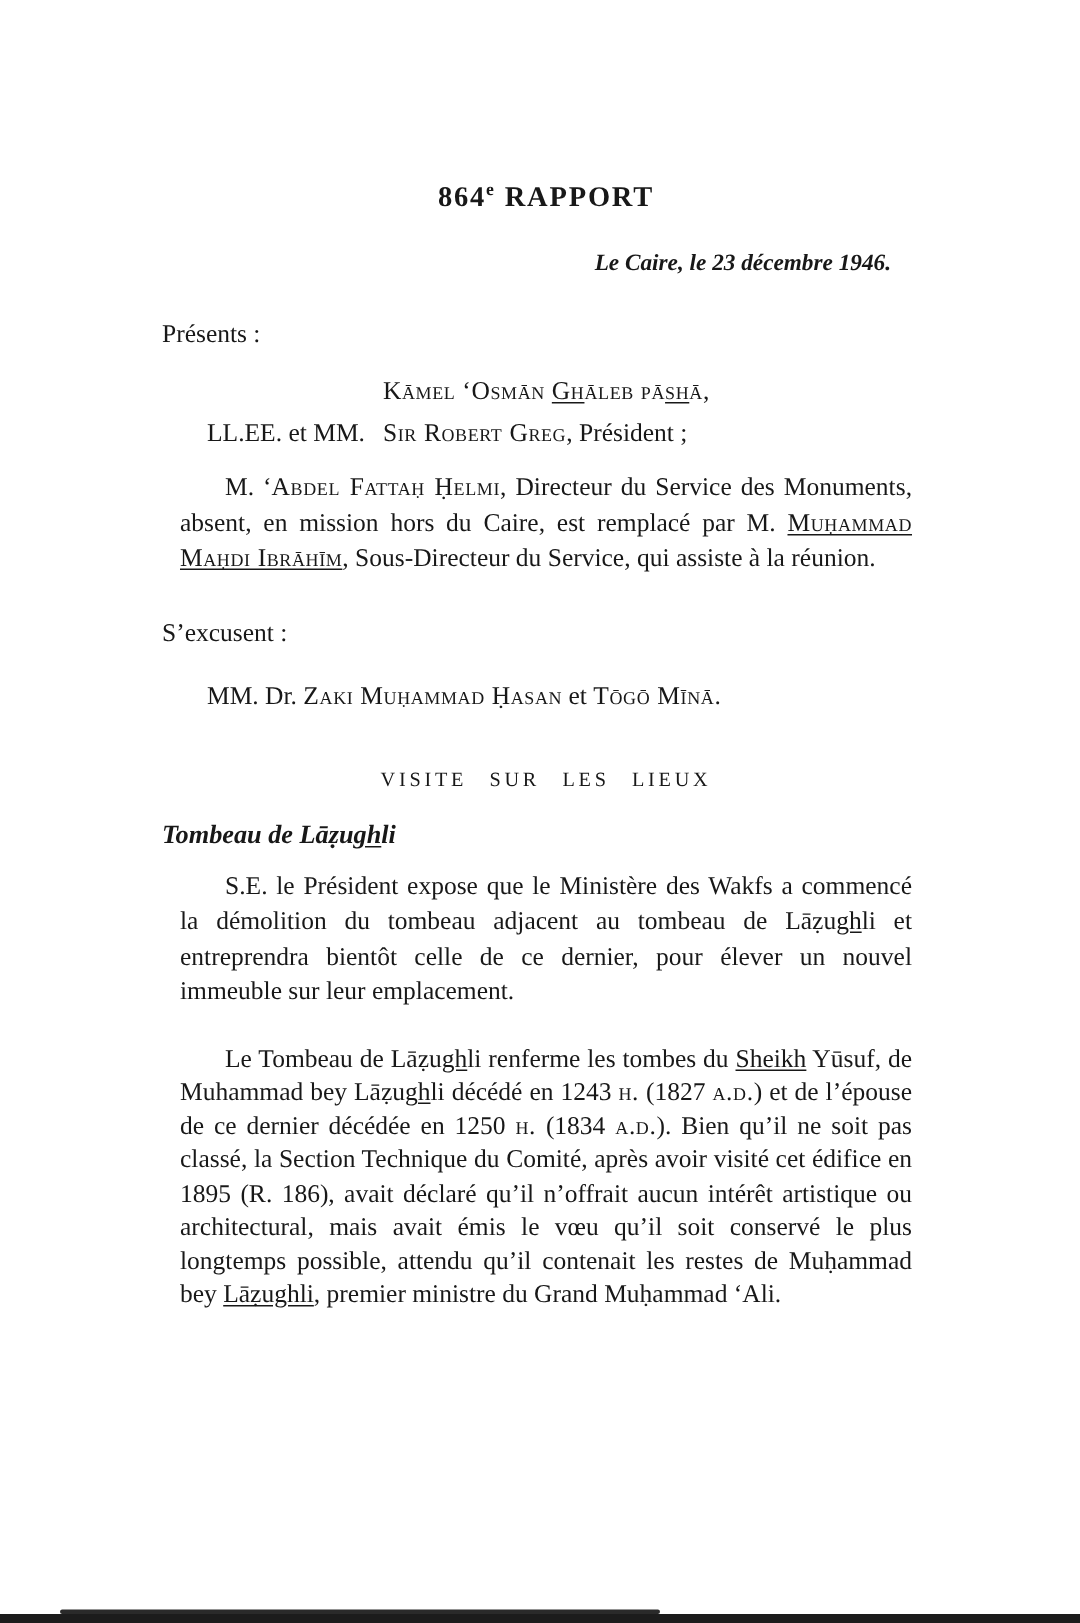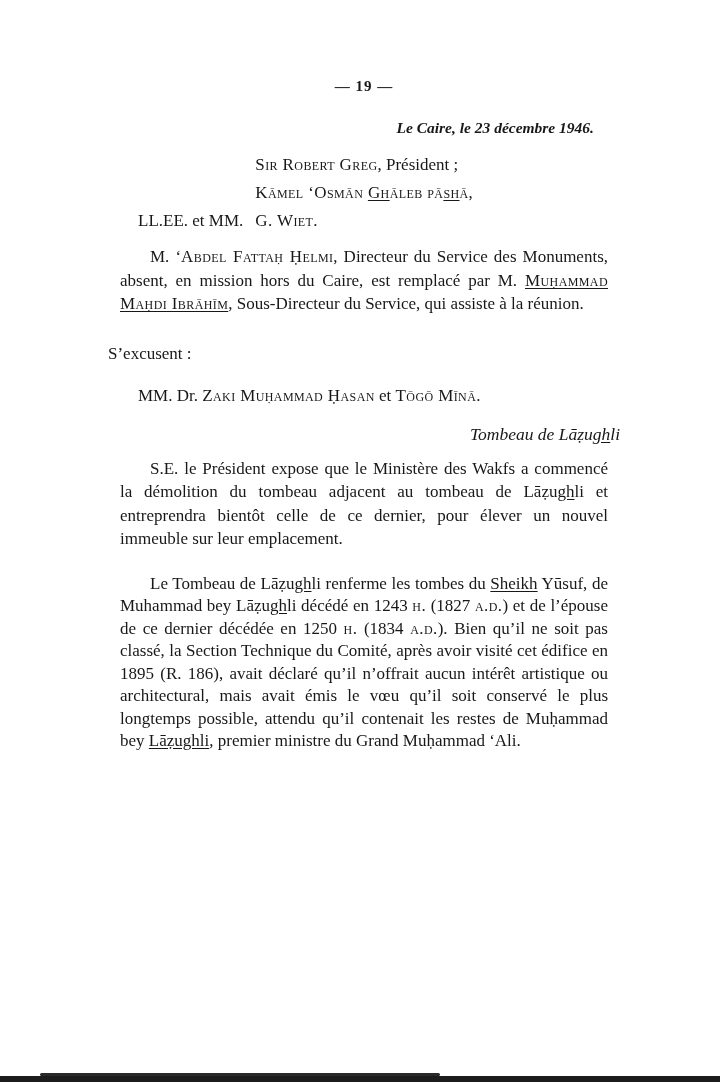--- a/index.html
+++ b/index.html
@@ -61,24 +61,24 @@
   .mm-line { margin-top: 22px; padding-left: 30px; }
   .section-heading {
     margin-top: 38px;
     text-align: center;
     font-size: 13.5px;
     letter-spacing: 2.5px;
     word-spacing: 9px;
   }
   .sub-heading {
     margin-top: 18px;
-    text-align: right;
+    text-align: left;
     font-style: italic;
     font-size: 17.5px;
-    font-weight: normal;
+    font-weight: bold;
   }
   .p1 { margin-top: 12px; }
   .p2 { margin-top: 22px; line-height: 22.5px; }
   .scan-edge {
     position: absolute;
     left: 0; bottom: 0;
     width: 100%; height: 6px;
     background: #1c1c1c;
   }
   .scan-edge2 {
@@ -91,42 +91,43 @@
   
   .rs-sc { font-variant: small-caps; letter-spacing: 0.4px; }
   .rs-u  { text-decoration: underline; text-underline-offset: 2px; }
   .rs-sup { vertical-align: super; font-size: 0.62em; }
 </style>
 </head>
 <body>
 
 <div class="page">
 
-  <div class="page-number">— 19 —</div>
 
+  <h1 class="title1"><span>864</span><span class="rs-sup">e</span><span> RAPPORT</span></h1>
 
 
   <div class="dateline">Le Caire, le 23 décembre 1946.</div>
 
+  <div class="label-line">Présents :</div>
 
   <div class="attendees">
     <div class="prefix">LL.EE. et MM.</div>
     <div class="names">
+      <div class="name-row"><span class="rs-sc">Kāmel ‘Osmān </span><span class="rs-sc rs-u">Gh</span><span class="rs-sc">āleb </span><span class="rs-sc">pā</span><span class="rs-sc rs-u">sh</span><span class="rs-sc">ā</span><span>,</span></div>
       <div class="name-row"><span class="rs-sc">Sir Robert Greg</span><span>, Président ;</span></div>
-      <div class="name-row"><span class="rs-sc">Kāmel ‘Osmān </span><span class="rs-sc rs-u">Gh</span><span class="rs-sc">āleb </span><span class="rs-sc">pā</span><span class="rs-sc rs-u">sh</span><span class="rs-sc">ā</span><span>,</span></div>
-      <div class="name-row"><span class="rs-sc">G. Wiet</span><span>.</span></div>
     </div>
   </div>
 
   <p class="para helmi"><span>M. ‘</span><span class="rs-sc">Abdel Fattaḥ Ḥelmi</span><span>, Directeur du Service des Monuments, absent, en mission hors du Caire, est remplacé par M. </span><span class="rs-sc rs-u">Muḥammad Maḥdi Ibrāhīm</span><span>, Sous-Directeur du Service, qui assiste à la réunion.</span></p>
 
   <div class="label-line">S’excusent :</div>
 
   <div class="mm-line"><span>MM. Dr. </span><span class="rs-sc">Zaki Muḥammad Ḥasan</span><span> et </span><span class="rs-sc">Tōgō Mīnā</span><span>.</span></div>
 
+  <div class="section-heading">VISITE SUR LES LIEUX</div>
 
   <div class="sub-heading"><span>Tombeau de Lāẓu</span><span class="rs-u">gh</span><span>li</span></div>
 
   <p class="para p1"><span>S.E. le Président expose que le Ministère des Wakfs a commencé la démolition du tombeau adjacent au tombeau de Lāẓu</span><span class="rs-u">gh</span><span>li et entreprendra bientôt celle de ce dernier, pour élever un nouvel immeuble sur leur emplacement.</span></p>
 
   <p class="para p2"><span>Le Tombeau de Lāẓu</span><span class="rs-u">gh</span><span>li renferme les tombes du </span><span class="rs-u">Sheikh</span><span> Yūsuf, de Muhammad bey Lāẓu</span><span class="rs-u">gh</span><span>li décédé en 1243 </span><span class="rs-sc">h.</span><span> (1827 </span><span class="rs-sc">a.d.</span><span>) et de l’épouse de ce dernier décédée en 1250 </span><span class="rs-sc">h.</span><span> (1834 </span><span class="rs-sc">a.d.</span><span>). Bien qu’il ne soit pas classé, la Section Technique du Comité, après avoir visité cet édifice en 1895 (R. 186), avait déclaré qu’il n’offrait aucun intérêt artistique ou architectural, mais avait émis le vœu qu’il soit conservé le plus longtemps possible, attendu qu’il contenait les restes de Muḥammad bey </span><span class="rs-u">Lāẓughli</span><span>, premier ministre du Grand Muḥammad ‘Ali.</span></p>
 
   <div class="scan-edge"></div>
   <div class="scan-edge2"></div>
 

